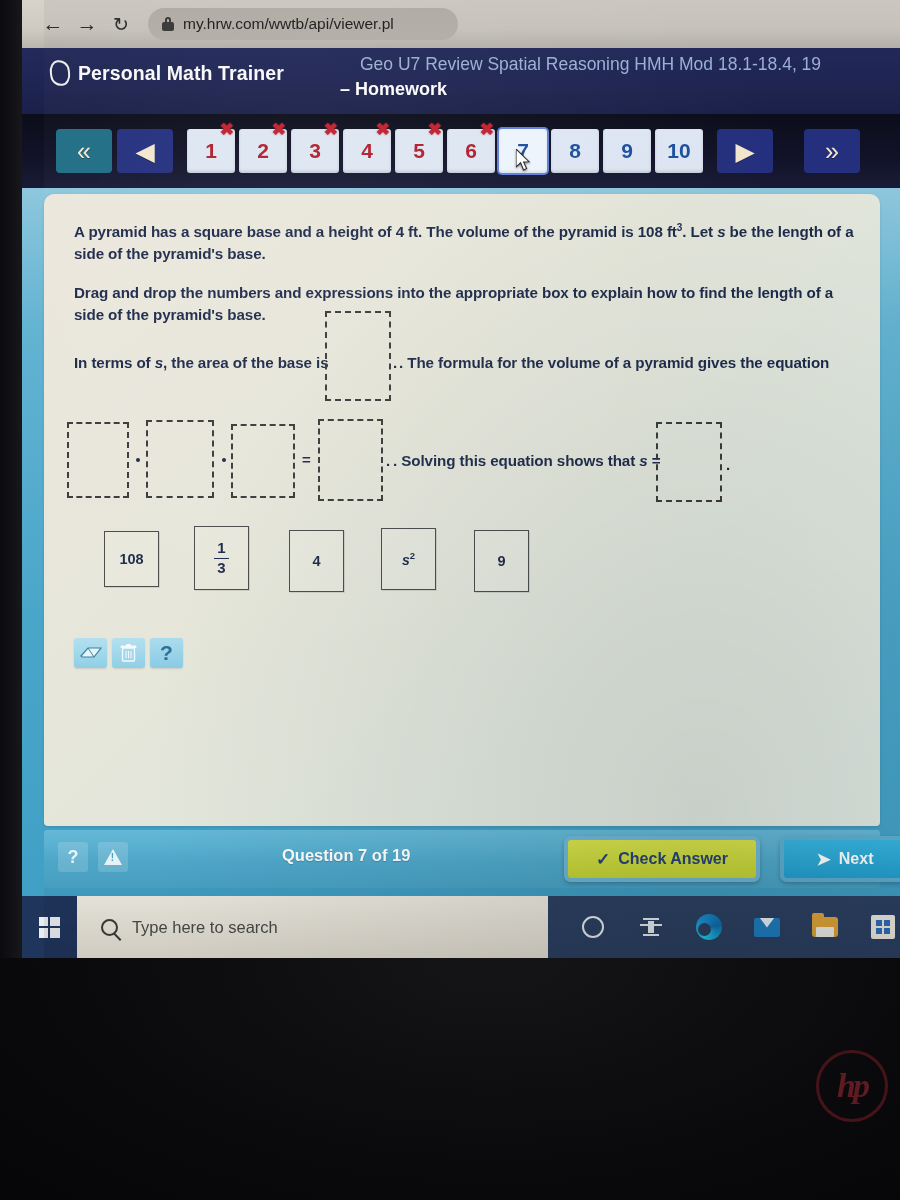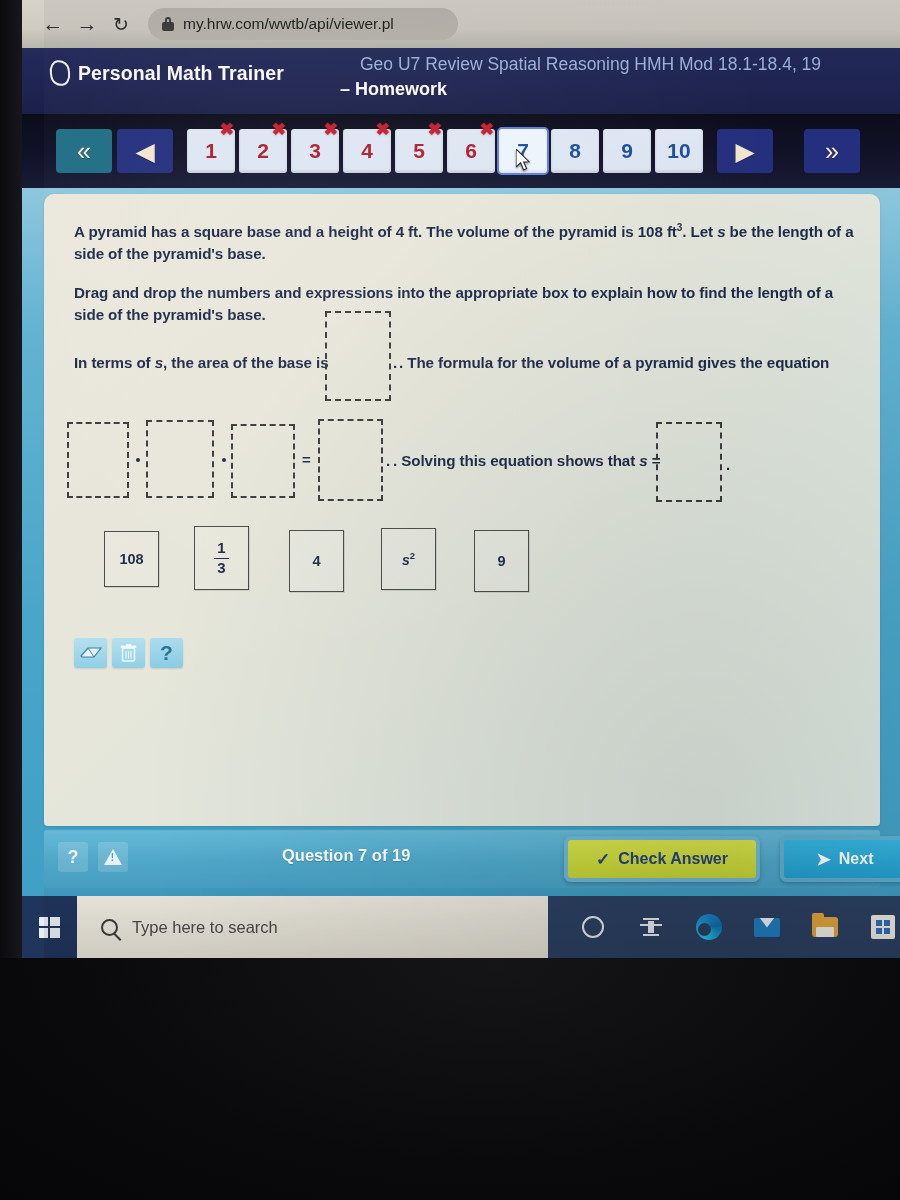--- a/index.html
+++ b/index.html
@@ -606,13 +606,14 @@
             </span>
         </span>
       </div>
     </div>
 
     <div id="glare"></div>
   </div>
 
   <div id="bezel-left"></div>
   <div id="bezel-bottom"></div>
+  <div id="hp-logo">hp</div>
 </div>
 
 </body></html>

